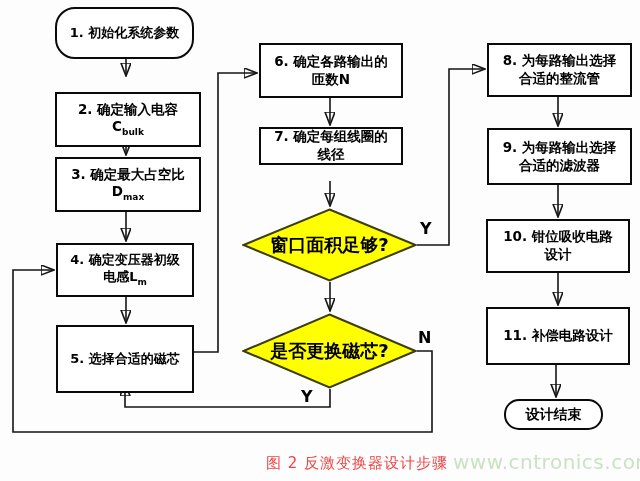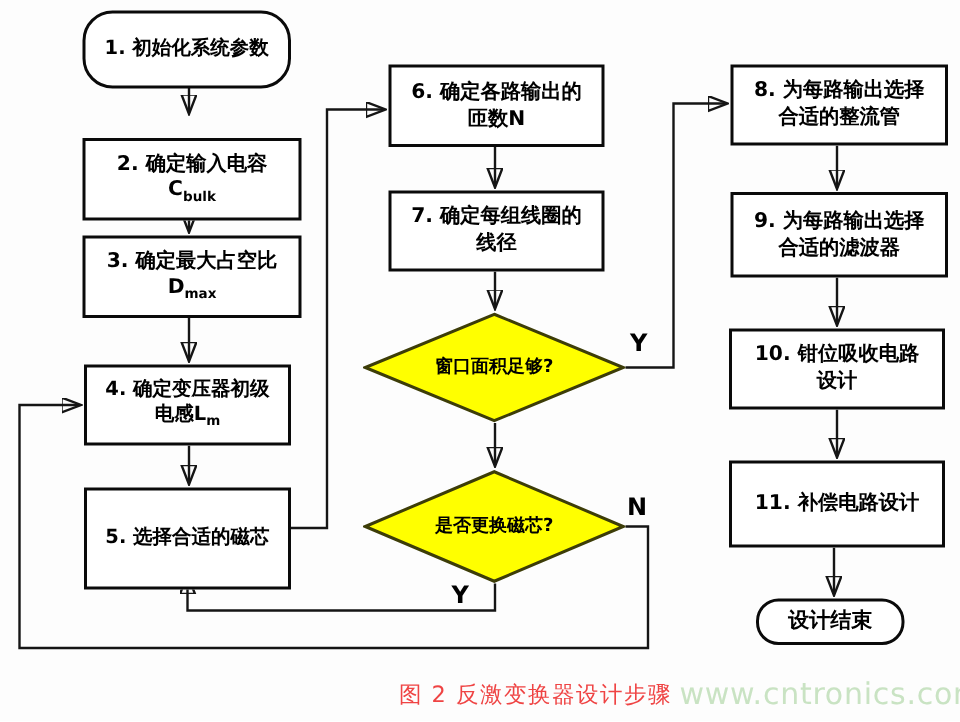--- a/index.html
+++ b/index.html
@@ -46,21 +46,21 @@
   }
   .diamond svg { position: absolute; left: 0; top: 0; width: 100%; height: 100%; }
   .diamond polygon { fill: #FFFF00; stroke: #3d3d08; stroke-width: 2; }
   .diamond .dtext {
     position: absolute;
     left: 0; right: 0;
     top: 50%;
     transform: translateY(-52%);
     text-align: center;
     font-weight: 700;
-    font-size: 12px;
+    font-size: 18px;
     white-space: nowrap;
   }
   .blabel {
     position: absolute;
     font-weight: 700;
     font-size: 16px;
     line-height: 1;
   }
   #caption {
     position: absolute;
@@ -131,21 +131,21 @@
 
   <div class="node" style="left:56px;top:325px;width:138px;height:68px;font-size:13px;">
     <span class="ln">5. 选择合适的磁芯</span>
   </div>
 
   <div class="node" style="left:259px;top:43px;width:144px;height:55px;">
     <span class="ln">6. 确定各路输出的</span>
     <span class="ln">匝数N</span>
   </div>
 
-  <div class="node" style="left:259px;top:127px;width:144px;height:54px;">
+  <div class="node" style="left:259px;top:127px;width:144px;height:38px;">
     <span class="ln">7. 确定每组线圈的</span>
     <span class="ln">线径</span>
   </div>
 
   <div class="diamond" style="left:242px;top:208px;width:175px;height:74px;">
     <svg viewBox="0 0 175 74" preserveAspectRatio="none">
       <polygon points="87.5,1.5 173.5,37 87.5,72.5 1.5,37"></polygon>
     </svg>
     <span class="dtext">窗口面积足够?</span>
   </div>

